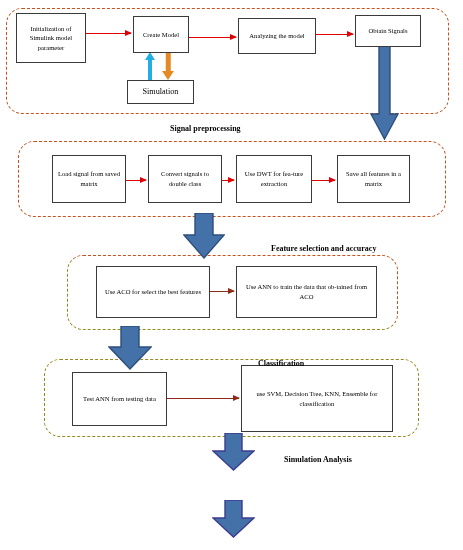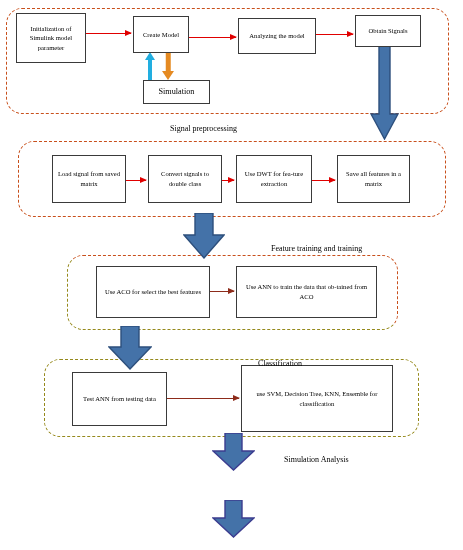--- a/index.html
+++ b/index.html
@@ -47,21 +47,21 @@
   }
   .group-orange { border-color: #c8501c; }
   .group-olive  { border-color: #95891c; }
   .group-mixed  {
     border-color: #c8501c #c8501c #95891c #95891c;
   }
 
   
   .caption {
     position: absolute;
-    font-weight: normal;
+    font-weight: bold;
     color: #000000;
     white-space: nowrap;
     z-index: 6;
   }
 
   
   .r-arrow {
     position: absolute;
     height: 0;
     border-top: 1.5px solid #e00000;
@@ -125,21 +125,21 @@
   }
 
   
   .b-arrow {
     position: absolute;
     z-index: 3;
   }
   .b-arrow svg { display: block; width: 100%; height: 100%; }
 
   .txt-xs { font-size: 6.6px; }
-  .txt-md { font-size: 8.2px; margin-left: 16px; }
+  .txt-md { font-size: 8.2px; }
   .cap-sm { font-size: 8px; }
 </style>
 </head>
 <body>
 
 <div id="canvas">
 
   <div class="group group-orange" style="left:6px; top:8px; width:443px; height:106px;"></div>
 
   <div class="node txt-xs" style="left:16px; top:13px; width:70px; height:50px;">
@@ -202,21 +202,21 @@
   <div class="r-arrow" style="left:126px; top:180px; width:20px;"></div>
   <div class="r-arrow" style="left:222px; top:180px; width:12px;"></div>
   <div class="r-arrow" style="left:312px; top:180px; width:23px;"></div>
 
   <div class="b-arrow" style="left:183px; top:213px; width:42px; height:46px;">
     <svg viewBox="0 0 42 46" preserveAspectRatio="none">
       <polygon points="12,0 30,0 30,22 41,22 21,45 1,22 12,22" fill="#4472a8" stroke="#2d4f7c" stroke-width="1.4"></polygon>
     </svg>
   </div>
 
-  <div class="caption cap-sm" style="left:271px; top:244px;">Feature training and training</div>
+  <div class="caption cap-sm" style="left:271px; top:244px;">Feature selection and accuracy</div>
 
   <div class="group group-mixed" style="left:67px; top:255px; width:331px; height:75px;"></div>
 
   <div class="node txt-xs" style="left:96px; top:266px; width:114px; height:52px;">
     <span>Use ACO for select the best features</span>
   </div>
   <div class="node txt-xs" style="left:236px; top:266px; width:141px; height:52px;">
     <span>Use ANN to train the data that ob-tained from ACO</span>
   </div>
 

